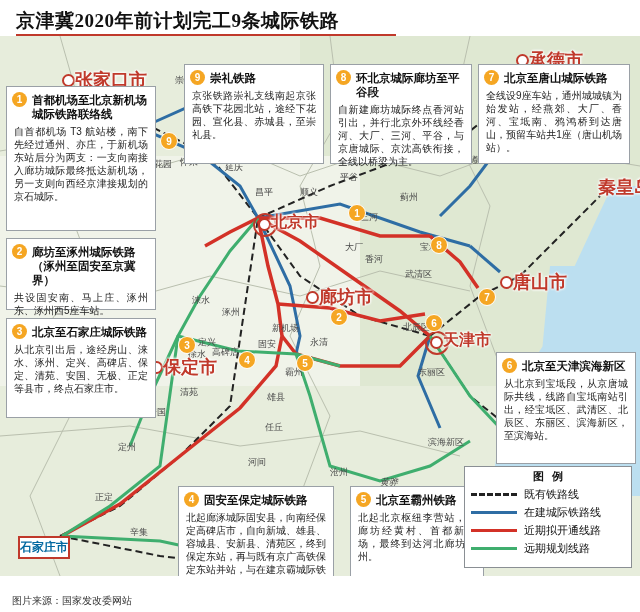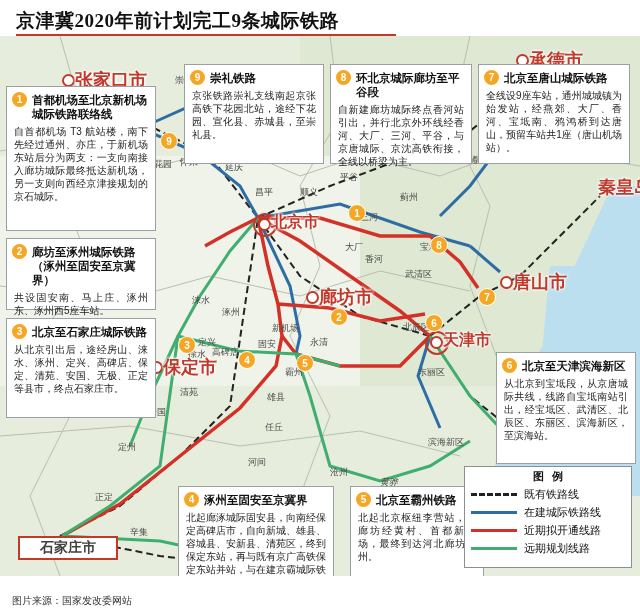--- a/index.html
+++ b/index.html
@@ -63,22 +63,22 @@
     font-family:"Liberation Serif", serif;
     font-weight:bold;font-size:18px;color:#c0392b;
     text-shadow:0 0 3px #fff,0 0 3px #fff,0 0 3px #fff;
   }
   .city.big .nm{font-size:16px;}
 
   .cityBox{
     position:absolute;
     border:2px solid #c0392b;background:#fff;
     font-family:"Liberation Serif", serif;
-    font-weight:bold;font-size:14px;color:#404040;
-    padding:1px 20px;white-space:nowrap;
+    font-weight:bold;font-size:12px;color:#0369a1;
+    padding:1px 0;white-space:nowrap;
   }
 
   
   .box{
     position:absolute;background:#ffffff;border:1px solid #9aa0a6;
     padding:6px 7px 7px 7px;
     box-sizing:border-box;
   }
   .box .hd{
     font-size:11.5px;font-weight:bold;color:#111;
@@ -295,21 +295,21 @@
     </div>
 
     <div class="box" style="left:6px;top:282px;width:150px;height:100px;">
       <div class="num">3</div>
       <div class="hd">北京至石家庄城际铁路</div>
       <div class="bd">从北京引出后，途经房山、涞水、涿州、定兴、高碑店、保定、清苑、安国、无极、正定等县市，终点石家庄市。</div>
     </div>
 
     <div class="box" style="left:178px;top:450px;width:156px;height:92px;">
       <div class="num">4</div>
-      <div class="hd">涿州至固安至京冀界</div>
+      <div class="hd">固安至保定城际铁路</div>
       <div class="bd">北起廊涿城际固安县，向南经保定高碑店市，自向新城、雄县、容城县、安新县、清苑区，终到保定东站，再与既有京广高铁保定东站并站，与在建京霸城际铁路相接。</div>
     </div>
 
     <div class="box" style="left:350px;top:450px;width:134px;height:92px;">
       <div class="num">5</div>
       <div class="hd">北京至霸州铁路</div>
       <div class="bd">北起北京枢纽李营站，由廊坊经黄村、首都新机场，最终到达河北廊坊霸州。</div>
     </div>
 
     <div class="box" style="left:496px;top:316px;width:140px;height:112px;">

